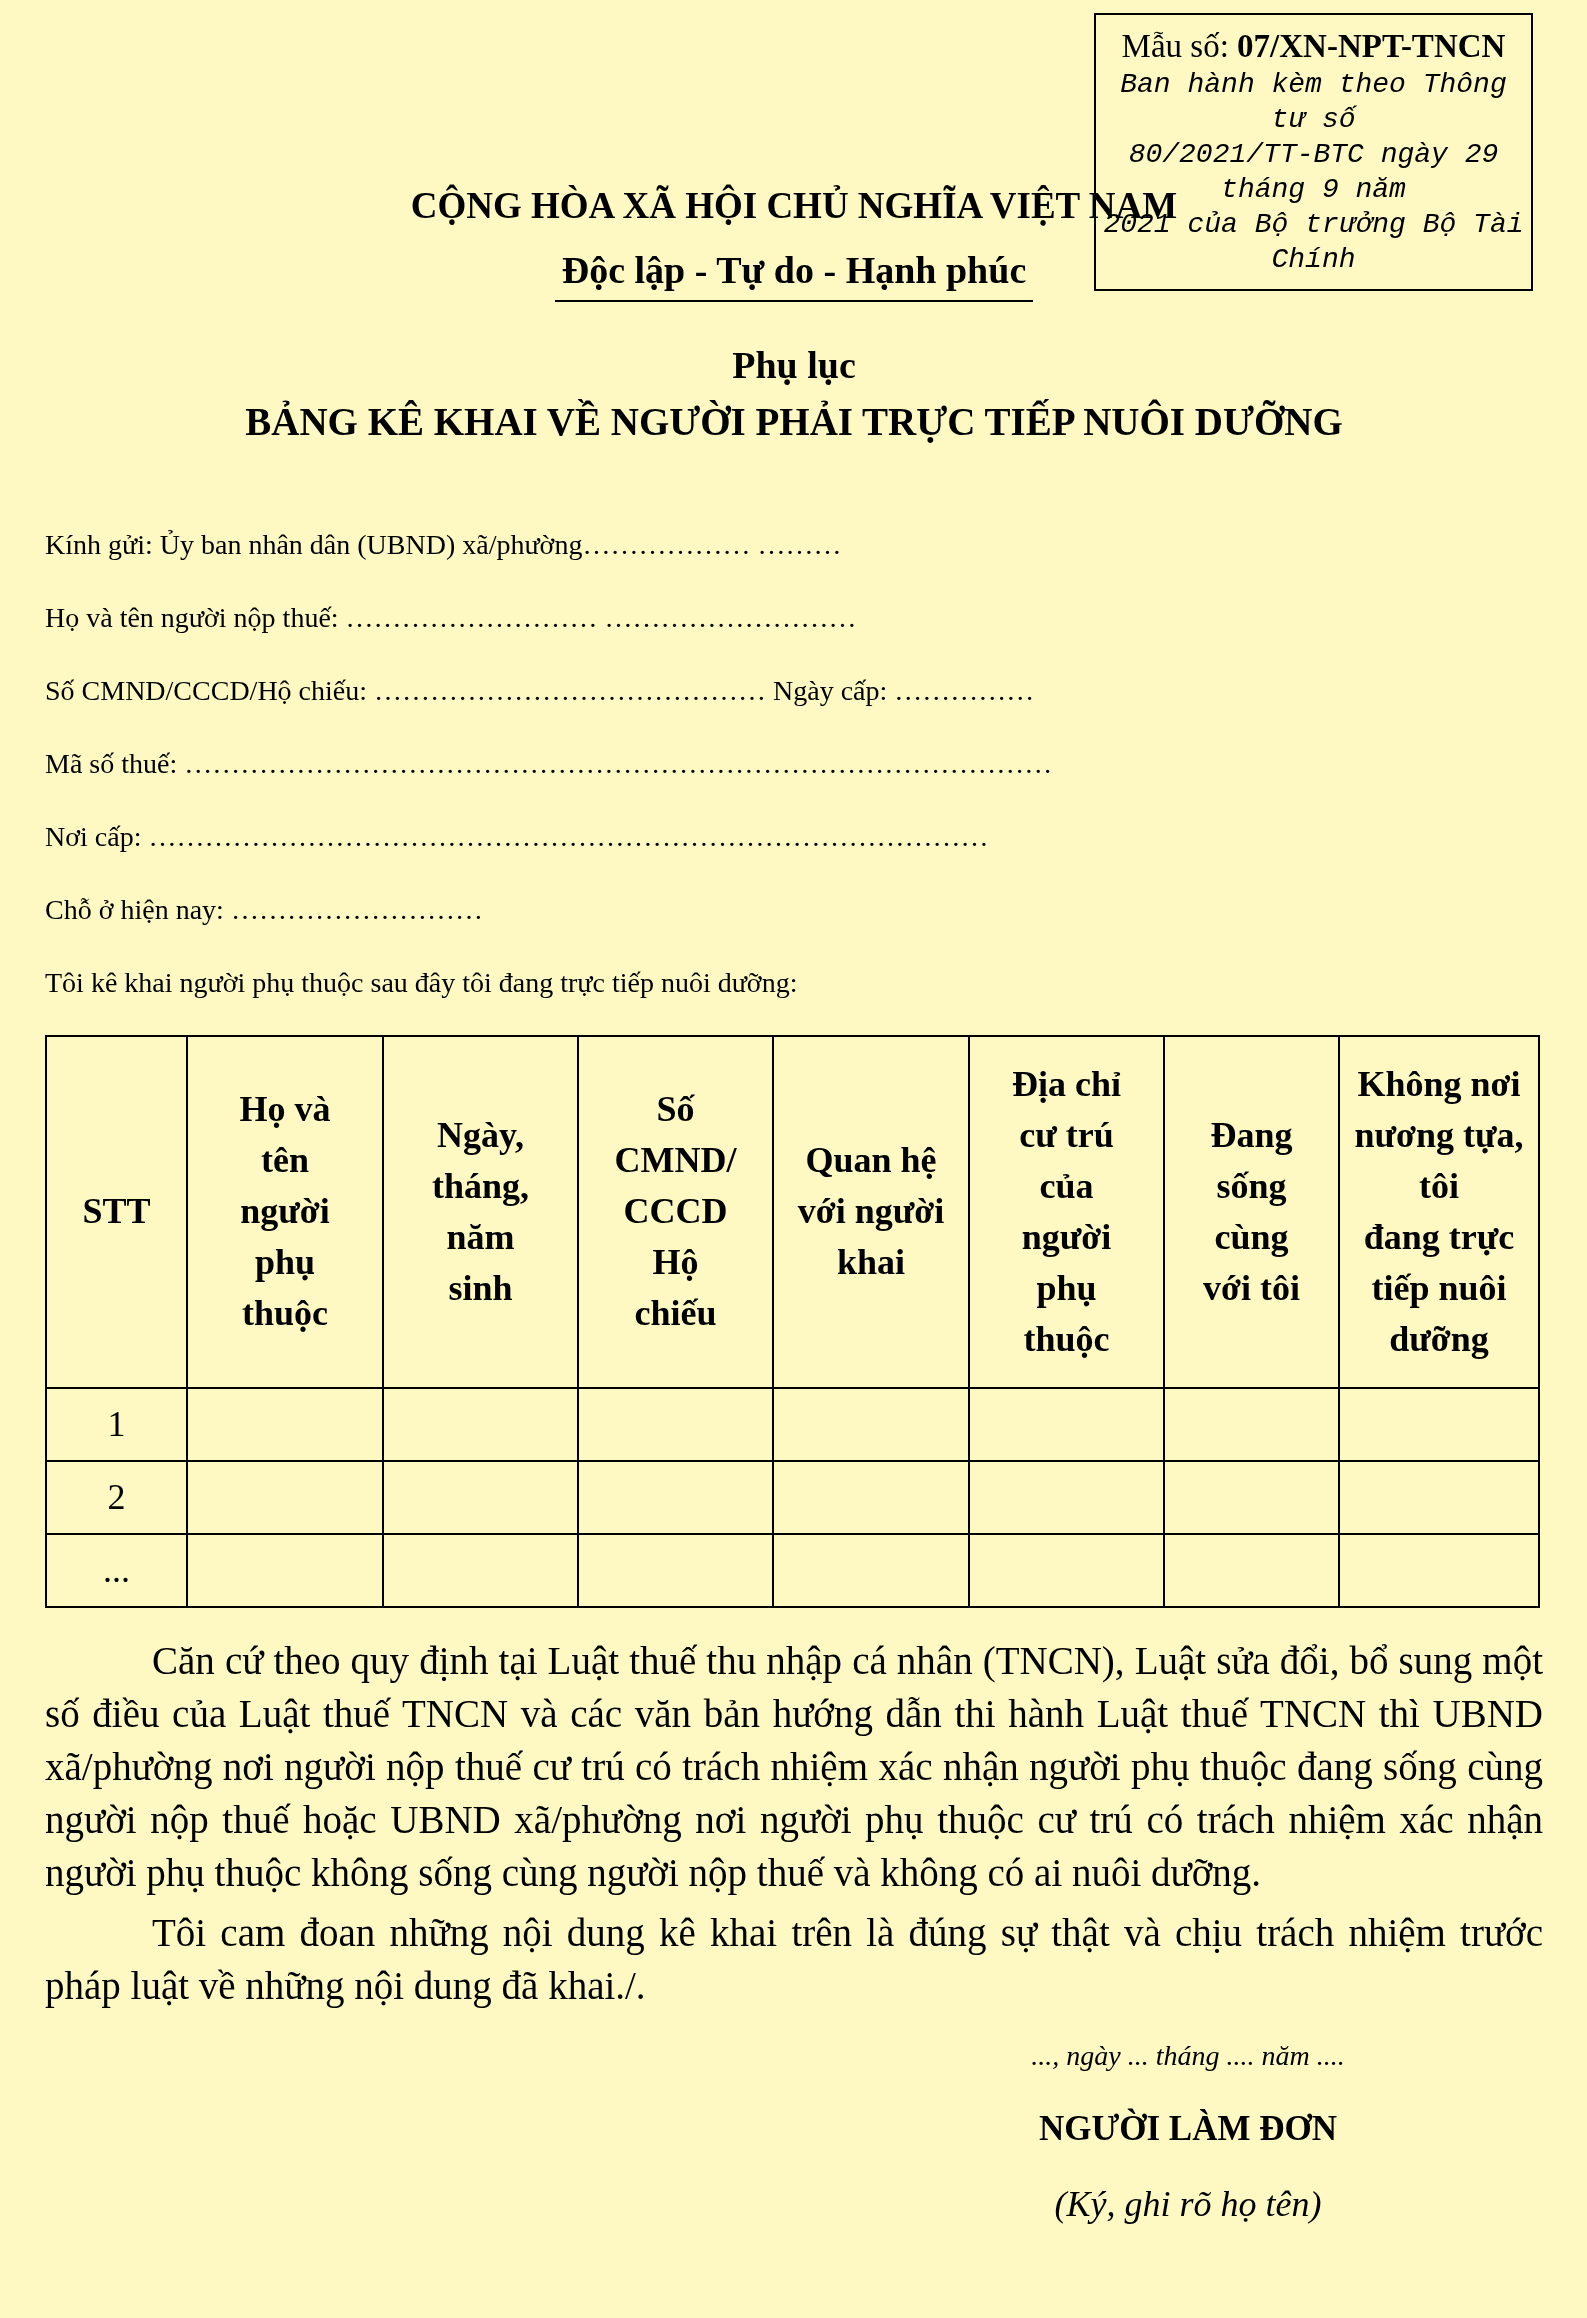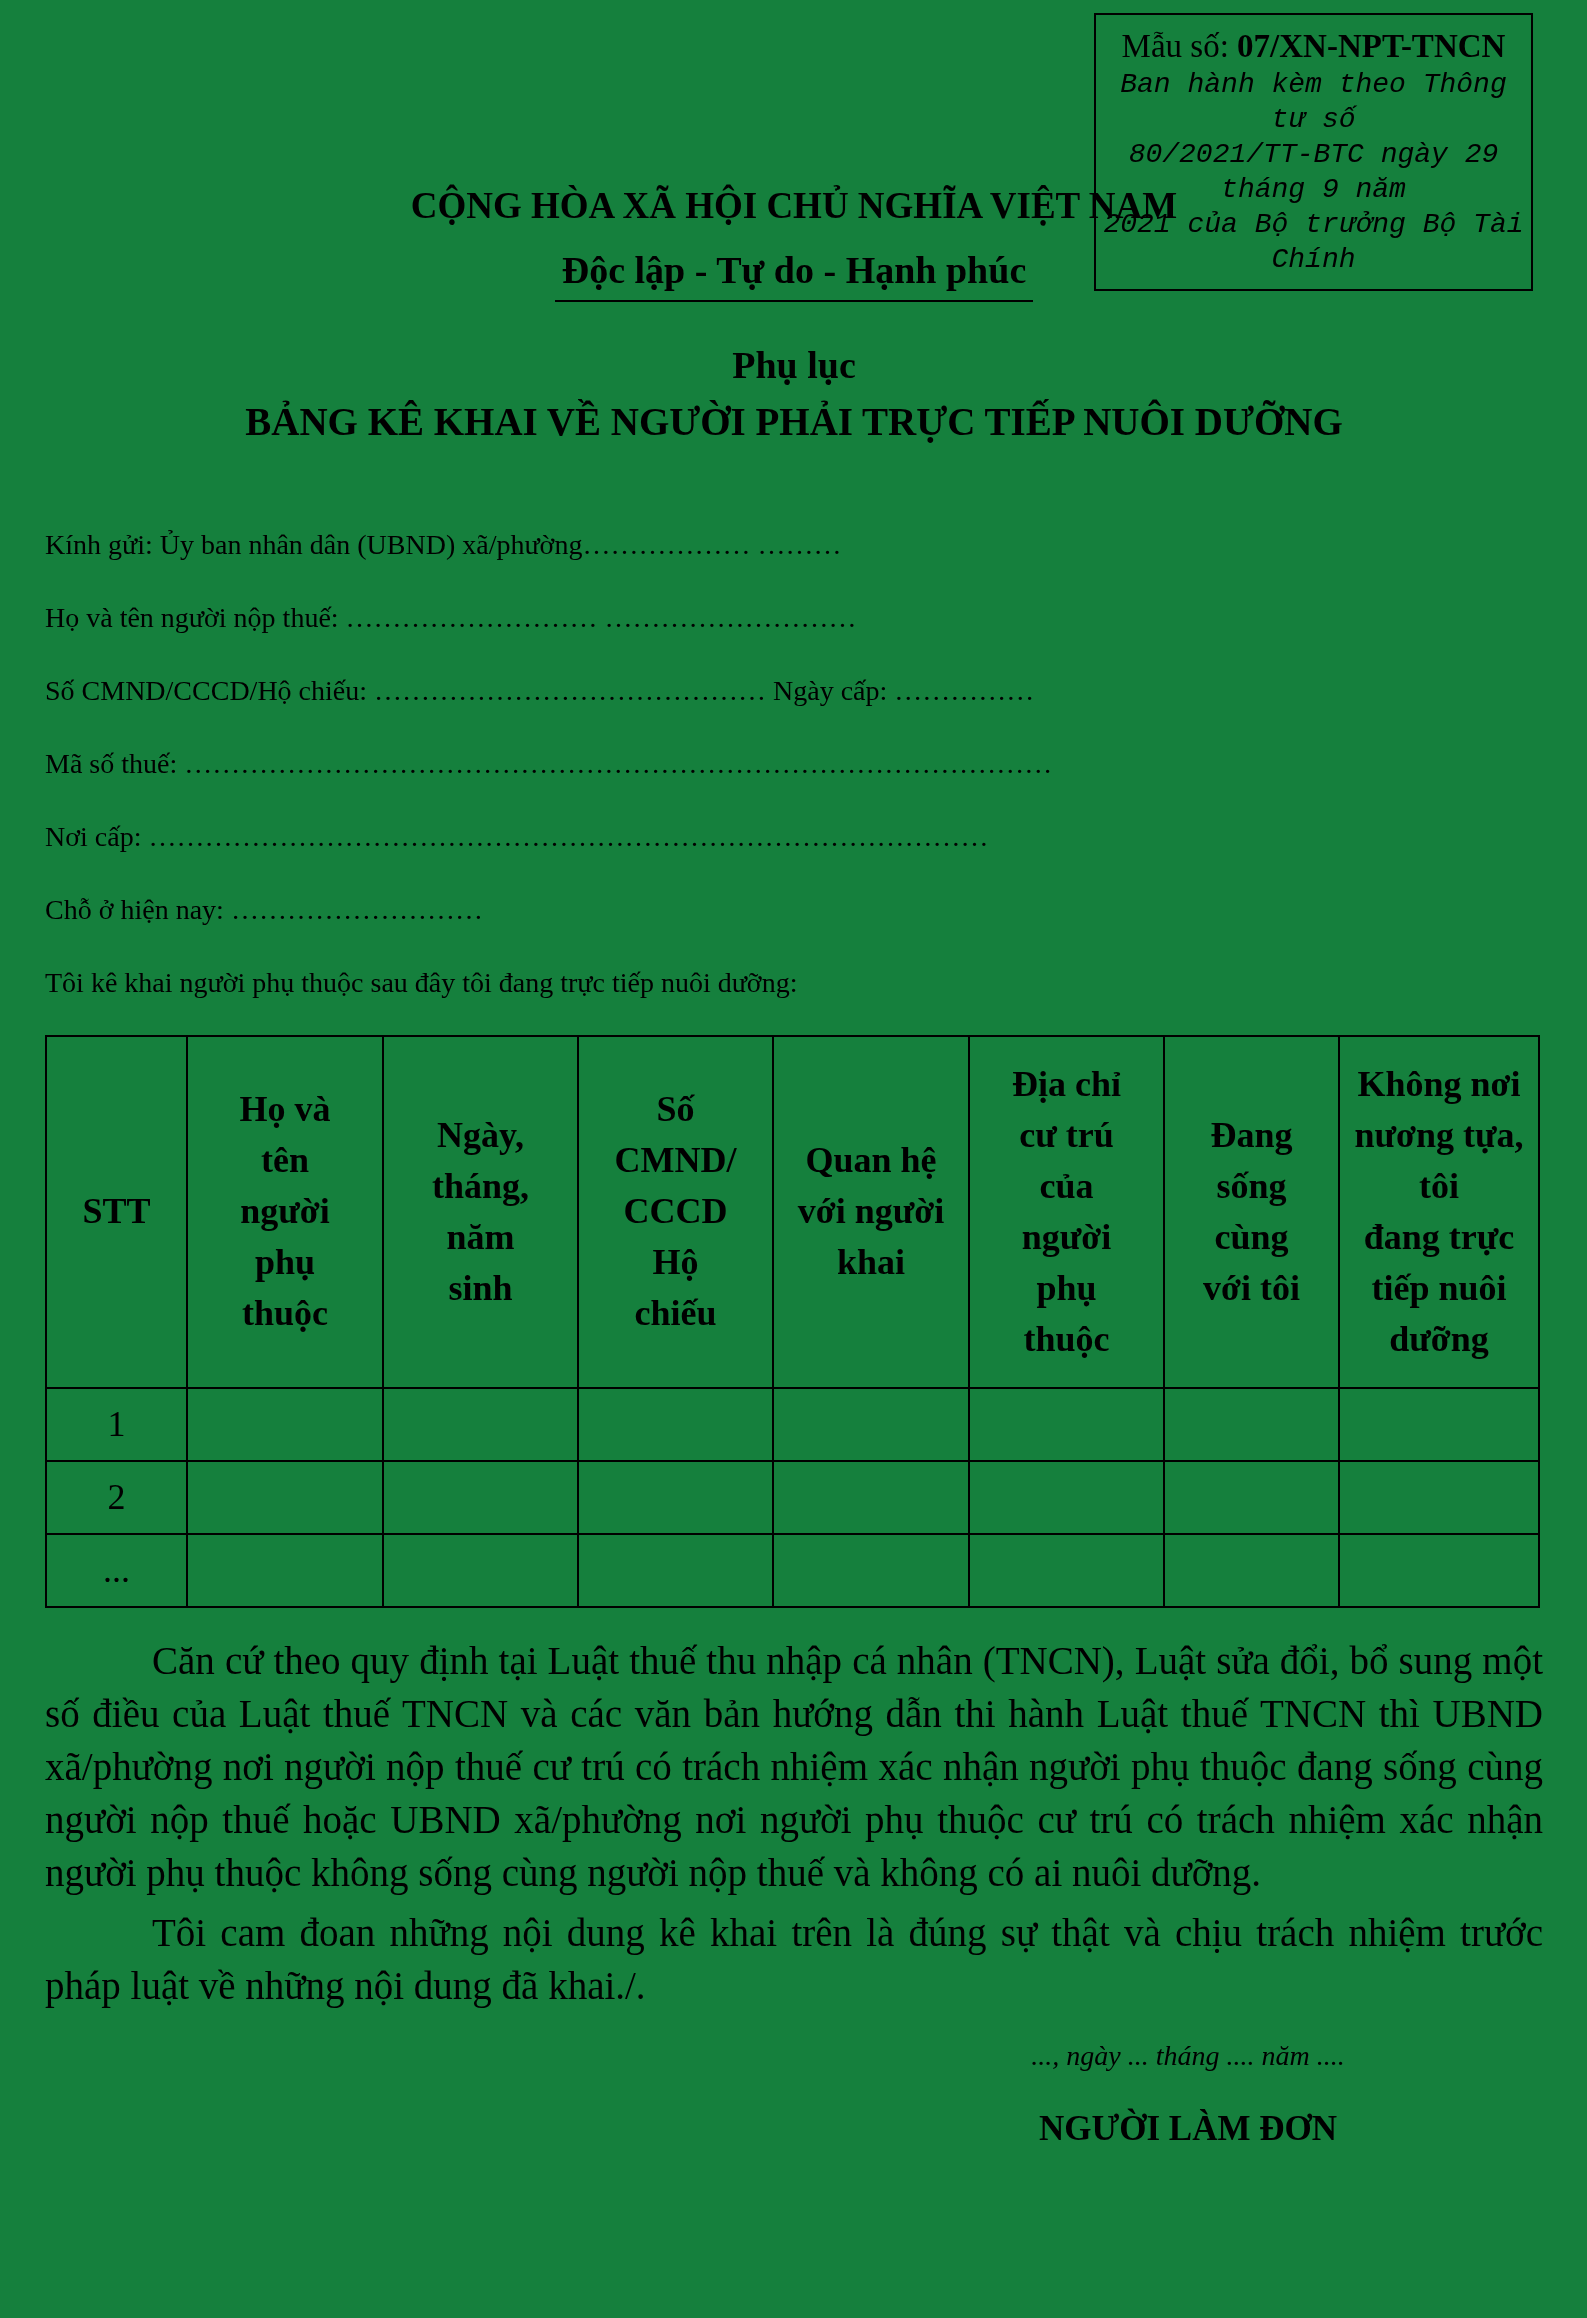--- a/index.html
+++ b/index.html
@@ -1,21 +1,21 @@
 <!DOCTYPE html>
 <html style="font-size:11.6px"><head>
 <meta charset="utf-8">
 <style>
   * { margin:0; padding:0; box-sizing:border-box; }
   html,body { background:#888; }
   .page {
     position:relative;
     width:1588px; height:2319px;
     margin:0 auto;
-    background:#15803d;
+    background:#fef9c3;
     color:#000;
     font-family:"Liberation Serif","DejaVu Serif",serif;
     overflow:hidden;
     padding:0 45px;
   }
   
   .form-box {
     position:absolute;
     top:13px; right:55px;
     width:439px;
@@ -201,16 +201,17 @@
       </tr>
     </tbody>
   </table>
 
   <p class="body-par par-legal">Căn cứ theo quy định tại Luật thuế thu nhập cá nhân (TNCN), Luật sửa đổi, bổ sung một số điều của Luật thuế TNCN và các văn bản hướng dẫn thi hành Luật thuế TNCN thì UBND xã/phường nơi người nộp thuế cư trú có trách nhiệm xác nhận người phụ thuộc đang sống cùng người nộp thuế hoặc UBND xã/phường nơi người phụ thuộc cư trú có trách nhiệm xác nhận người phụ thuộc không sống cùng người nộp thuế và không có ai nuôi dưỡng.</p>
   <p class="body-par par-commit">Tôi cam đoan những nội dung kê khai trên là đúng sự thật và chịu trách nhiệm trước pháp luật về những nội dung đã khai./.</p>
 
   <div class="sig-block">
     <div class="date-line">..., ngày ... tháng .... năm ....</div>
     <div class="signer-title">NGƯỜI LÀM ĐƠN</div>
+    <div class="signature-note">(Ký, ghi rõ họ tên)</div>
   </div>
 
 </div>
 
 
 </body></html>

